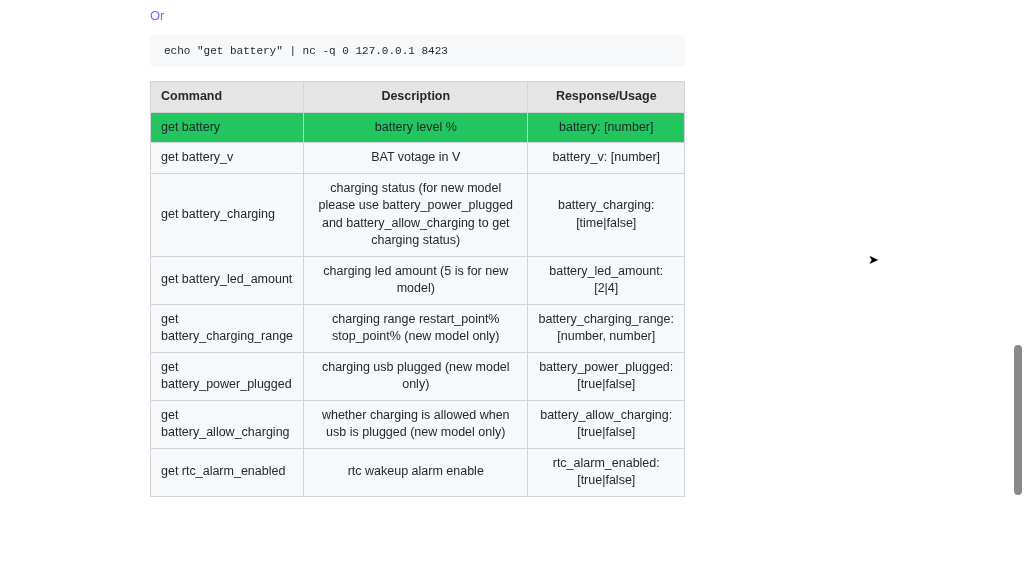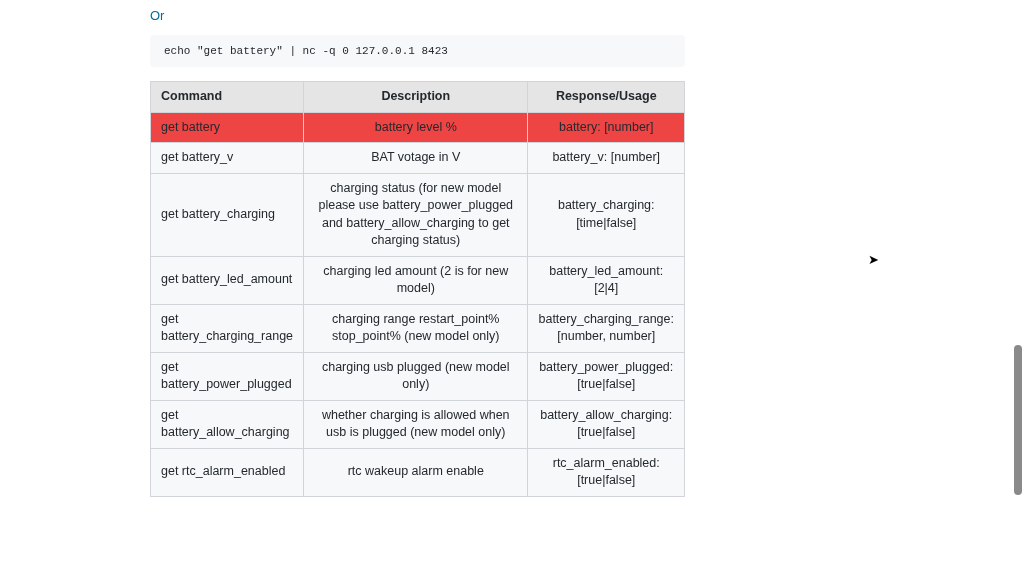--- a/index.html
+++ b/index.html
@@ -14,21 +14,21 @@
     .page {
       max-width: 1024px;
       padding: 0 0 20px 0;
     }
     .content {
       margin-left: 150px;
       width: 535px;
     }
     .or-text {
       font-size: 13px;
-      color: #0369a1;
+      color: #8b5cf6;
       margin: 8px 0 12px 0;
     }
     .code-block {
       background: #f6f8fa;
       border-radius: 4px;
       padding: 10px 14px;
       font-family: SFMono-Regular, Consolas, "Liberation Mono", Menlo, monospace;
       font-size: 11px;
       color: #24292e;
       margin-bottom: 14px;
@@ -51,21 +51,21 @@
       background: #e5e5e5;
       font-weight: 600;
       text-align: center;
     }
     th:first-child { text-align: left; }
     td:nth-child(1) { text-align: left; width: 140px; }
     td:nth-child(2) { text-align: center; }
     td:nth-child(3) { text-align: center; width: 130px; }
     tbody tr:nth-child(even) td { background: #ffffff; }
     tbody tr:nth-child(odd)  td { background: #f6f8fa; }
-    tbody tr:nth-child(1) td { background: #ef4444; }
+    tbody tr:nth-child(1) td { background: #22c55e; }
     tbody tr:nth-child(2) td { background: #f6f8fa; }
     
     tbody tr td { background: #ffffff; }
     tbody tr:nth-child(2n) td { background: #f6f8fa; }
     
     .cursor {
       position: fixed;
       left: 868px;
       top: 252px;
       font-size: 13px;
@@ -116,21 +116,21 @@
             <td>BAT votage in V</td>
             <td>battery_v: [number]</td>
           </tr>
           <tr>
             <td>get battery_charging</td>
             <td>charging status (for new model please use battery_power_plugged and battery_allow_charging to get charging status)</td>
             <td>battery_charging: [time|false]</td>
           </tr>
           <tr>
             <td>get battery_led_amount</td>
-            <td>charging led amount (2 is for new model)</td>
+            <td>charging led amount (5 is for new model)</td>
             <td>battery_led_amount: [2|4]</td>
           </tr>
           <tr>
             <td>get battery_charging_range</td>
             <td>charging range restart_point% stop_point% (new model only)</td>
             <td>battery_charging_range: [number, number]</td>
           </tr>
           <tr>
             <td>get battery_power_plugged</td>
             <td>charging usb plugged (new model only)</td>

